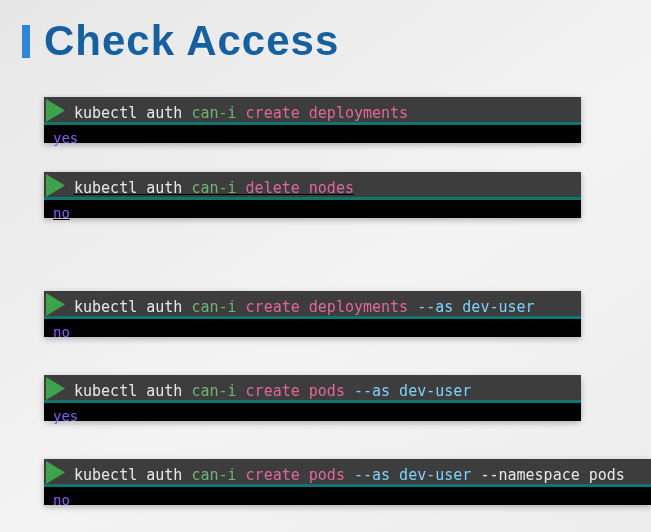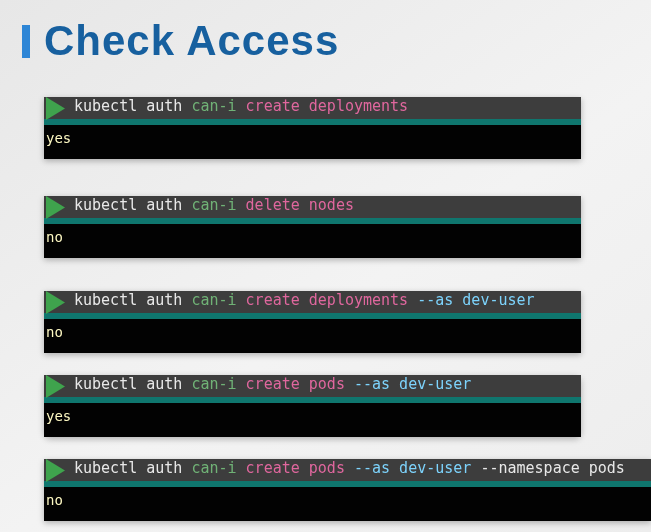--- a/index.html
+++ b/index.html
@@ -38,57 +38,57 @@
   }
 
   
   .term {
     position: absolute;
     left: 44px;
     width: 537px;
     box-shadow: 0 2px 6px rgba(0,0,0,0.28);
   }
   .t1 { top: 97px; }
-  .t2 { top: 196px; }
+  .t2 { top: 172px; text-decoration: underline; }
   .t3 { top: 291px; }
   .t4 { top: 375px; border-radius: 6px; }
   .t5 { top: 459px; width: 607px; }
 
   .term-header {
     height: 28px;
     background: #3d3d3d;
-    border-bottom: 6px solid #0f766e;
+    border-bottom: 3px solid #0f766e;
     box-sizing: border-box;
     display: flex;
-    align-items: flex-start;
+    align-items: flex-end;
   }
   .play-icon {
     margin-left: 2px;
     display: flex;
     flex: 0 0 auto;
   }
   .cmd {
     margin-left: 9px;
     font-family: "DejaVu Sans Mono", monospace;
     font-size: 15px;
     white-space: pre;
   }
   .seg[data-style="plain"]    { color: #e8e8e8; }
   .seg[data-style="keyword"]  { color: #70b276; }
   .seg[data-style="resource"] { color: #e0679e; }
   .seg[data-style="flag"]     { color: #7dd3fc; }
 
   .term-output {
-    height: 34px;
+    height: 18px;
     background: #020202;
-    color: #fef9c3;
+    color: #8b5cf6;
     font-family: "DejaVu Sans Mono", monospace;
     font-size: 14px;
     line-height: 26px;
-    padding-left: 2px;
+    padding-left: 9px;
   }
 </style>
 </head>
 <body>
 
 <div class="title-wrap">
   <div class="accent-bar"></div>
   <div class="page-title">Check Access</div>
 </div>
 

